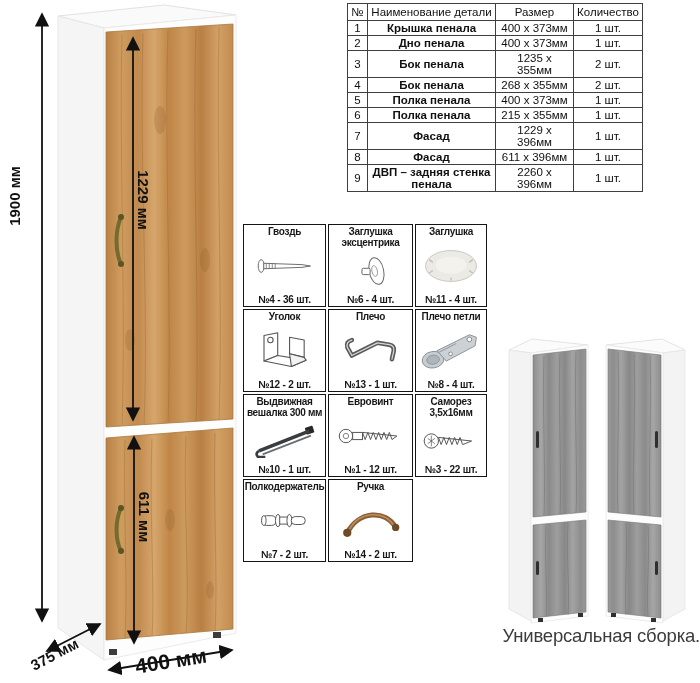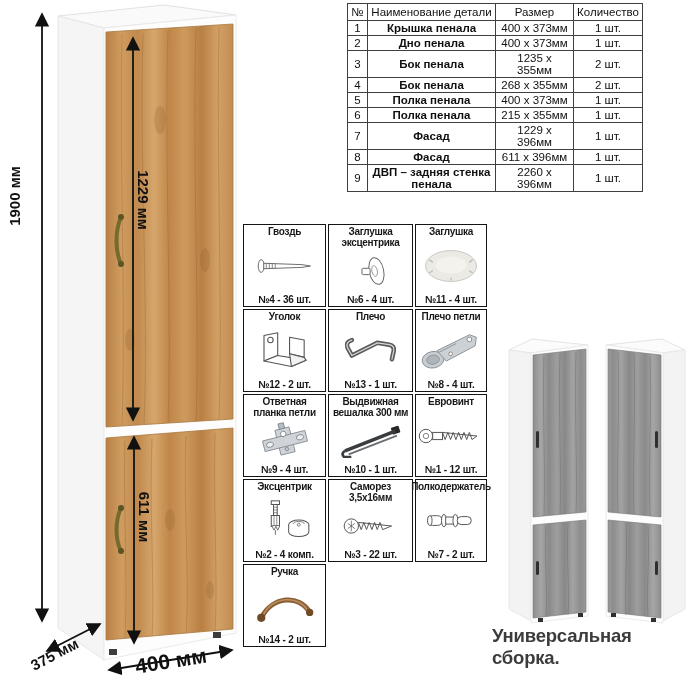--- a/index.html
+++ b/index.html
@@ -40,21 +40,21 @@
     letter-spacing:-0.3px; color:#181818;
   }
   .hw-icon { flex:1; display:flex; align-items:center; justify-content:center; width:100%; }
   .hw-count { font-weight:bold; font-size:10px; letter-spacing:-0.2px; color:#181818; }
 
   
   #cabinet-svg { position:absolute; left:0; top:0; }
   #variants-svg { position:absolute; left:494px; top:329px; }
   #universal-caption {
     position:absolute; left:492px; top:625px; width:208px;
-    text-align:left; font-size:18.5px; font-weight:bold; color:#3c3c3c;
+    text-align:right; font-size:18.5px; font-weight:normal; color:#3c3c3c;
     letter-spacing:-0.2px;
   }
 </style>
 </head>
 <body>
 
 <div id="stage">
 
   <svg id="cabinet-svg" width="250" height="683" viewBox="0 0 250 683">
     <defs>
@@ -305,37 +305,20 @@
             <path d="M22,20 L60,9 L67,13 L64,22 L30,33 Z" fill="#ccd1d5" stroke="#8a9298"></path>
             <circle cx="59" cy="14" r="2.6" fill="#fff" stroke="#888"></circle>
             <circle cx="36" cy="26" r="2" fill="#fff" stroke="#888"></circle>
             <path d="M24,22 L44,16" stroke="#9aa1a8" stroke-width="1.2" fill="none"></path>
           </g>
         </svg>
       </div>
       <div class="hw-count">№8 - 4 шт.</div>
     </div>
 
-    <div class="hw-cell">
-      <div class="hw-title">Ответная планка петли</div>
-      <div class="hw-icon">
-        <svg width="64" height="40" viewBox="0 0 68 44">
-          <g transform="rotate(-14 34 22)">
-            <rect x="26" y="8" width="16" height="28" fill="#d0d4d8" stroke="#8a9197"></rect>
-            <rect x="10" y="16" width="48" height="12" fill="#d0d4d8" stroke="#8a9197"></rect>
-            <circle cx="34" cy="14" r="3" fill="#fff" stroke="#848b91"></circle>
-            <ellipse cx="17" cy="22" rx="4" ry="2.8" fill="#eef0f2" stroke="#848b91"></ellipse>
-            <ellipse cx="51" cy="22" rx="4" ry="2.8" fill="#eef0f2" stroke="#848b91"></ellipse>
-            <rect x="31" y="2" width="6" height="6" fill="#b7bdc3" stroke="#848b91"></rect>
-            <circle cx="34" cy="31" r="2" fill="#bfc5ca" stroke="#848b91"></circle>
-          </g>
-        </svg>
-      </div>
-      <div class="hw-count">№9 - 4 шт.</div>
-    </div>
 
     <div class="hw-cell">
       <div class="hw-title">Выдвижная вешалка 300 мм</div>
       <div class="hw-icon">
         <svg width="70" height="34" viewBox="0 0 74 38">
           <rect x="60" y="3" width="9" height="8" rx="1" fill="#26282a" transform="rotate(-18 64 7)"></rect>
           <line x1="8" y1="30" x2="64" y2="8" stroke="#3a3d40" stroke-width="4"></line>
           <line x1="12" y1="34" x2="66" y2="13" stroke="#6a6e72" stroke-width="2"></line>
           <path d="M8,30 q-5,3 -1,7 l8,0" stroke="#3a3d40" stroke-width="3" fill="none"></path>
         </svg>
@@ -351,40 +334,20 @@
             <circle cx="9" cy="19" r="7.5"></circle>
             <circle cx="9" cy="19" r="3" stroke-width="0.8"></circle>
             <rect x="16.5" y="15" width="11" height="8"></rect>
             <path d="M27.5,15 l3,8 3,-8 3,8 3,-8 3,8 3,-8 3,8 3,-8 3,8 3,-8 3,8 L66,19 Z"></path>
           </g>
         </svg>
       </div>
       <div class="hw-count">№1 - 12 шт.</div>
     </div>
 
-    <div class="hw-cell">
-      <div class="hw-title">Эксцентрик</div>
-      <div class="hw-icon">
-        <svg width="66" height="44" viewBox="0 0 70 48">
-          <g stroke="#555" fill="#fff" stroke-width="1.1">
-            <rect x="20" y="2" width="9" height="4"></rect>
-            <rect x="22.5" y="6" width="4" height="12"></rect>
-            <path d="M22.5,9 h4 M22.5,12 h4 M22.5,15 h4" stroke-width="0.7"></path>
-            <rect x="20" y="18" width="9" height="12"></rect>
-            <path d="M23,18 v12 M26,18 v12" stroke-width="0.7"></path>
-            <path d="M21,30 l2,4 2,-4 2,4 2,-4 v-1 h-8 Z M24.5,34 v5" stroke-width="0.9"></path>
-            <ellipse cx="50" cy="28" rx="11" ry="5"></ellipse>
-            <path d="M39,28 v8 a11,5 0 0 0 22,0 v-8"></path>
-            <path d="M44,27 a6,2.5 0 0 1 12,0" stroke-width="0.8" fill="none"></path>
-            <circle cx="50" cy="28" r="1.6" stroke-width="0.8"></circle>
-          </g>
-        </svg>
-      </div>
-      <div class="hw-count">№2 - 4 комп.</div>
-    </div>
 
     <div class="hw-cell">
       <div class="hw-title">Саморез 3,5х16мм</div>
       <div class="hw-icon">
         <svg width="60" height="34" viewBox="0 0 64 38">
           <g stroke="#555" fill="#fff" stroke-width="1.1">
             <circle cx="10" cy="19" r="8"></circle>
             <path d="M10,13 v12 M6,16 l8,6 M14,16 l-8,6" stroke-width="0.8" fill="none"></path>
             <path d="M18,15 l3,8 3,-8 3,8 3,-8 3,8 3,-8 3,8 3,-8 3,8 L55,19 Z"></path>
           </g>

